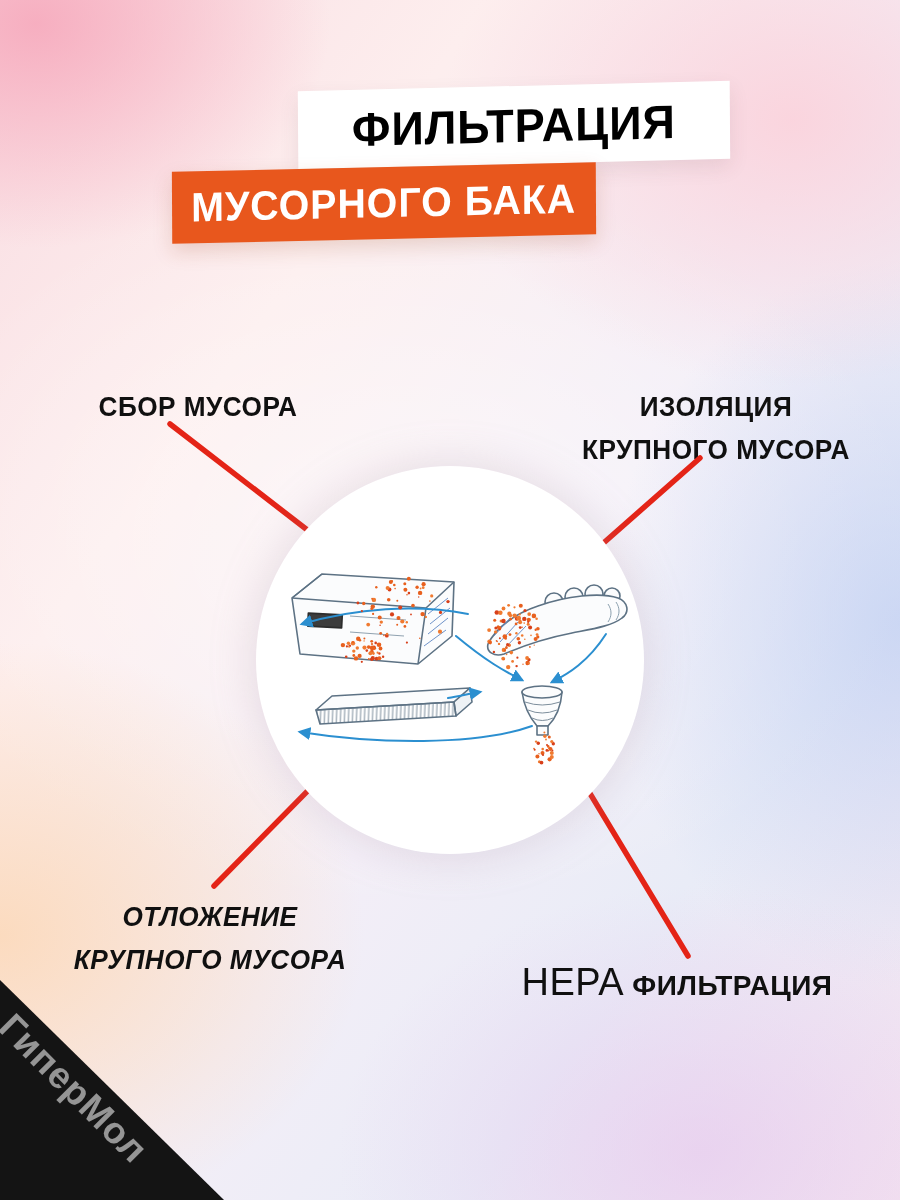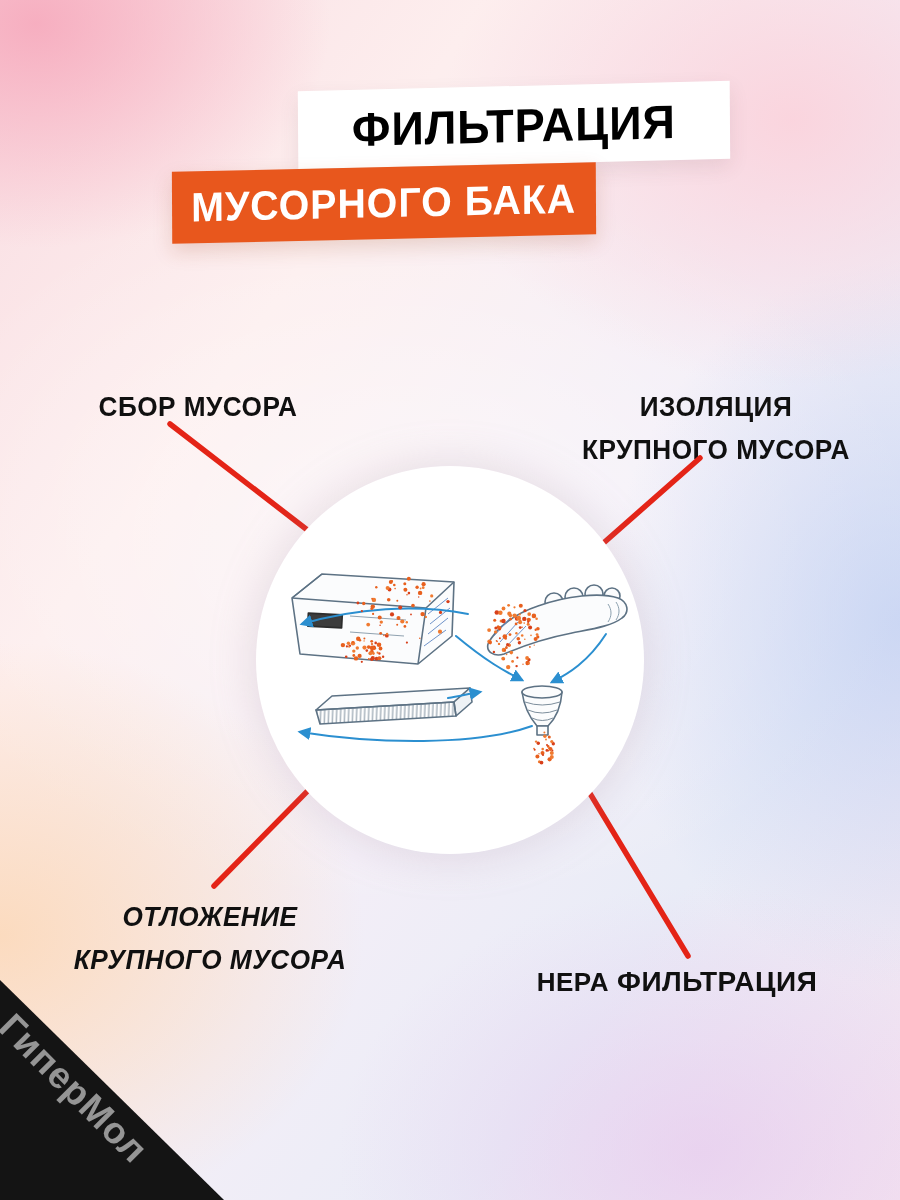--- a/index.html
+++ b/index.html
@@ -41,21 +41,21 @@
   
   .callout {
     position:absolute; text-align:center; color:#101010;
     font-weight:700; font-size:27px; line-height:43px; letter-spacing:0.5px;
   }
   .callout .ln { display:block; transform:scaleX(0.97); }
   .co-tl { left:48px;  top:386px; width:300px; }
   .co-tr { left:570px; top:362px; width:292px;margin-top:24px; }
   .co-bl { left:55px;  top:896px; width:310px;font-style:italic; }
   .co-br { left:516px; top:958px; width:322px; line-height:48px; }
-  .co-br .big  { font-size:26px; font-weight:700; }
+  .co-br .big  { font-size:38px; font-weight:400; }
   .co-br .rest { font-size:28px; font-weight:700; }
 
   
   .pointers { position:absolute; left:0; top:0; width:900px; height:1200px; pointer-events:none; }
 
   
   .circle {
     position:absolute; left:256px; top:466px; width:388px; height:388px;
     background:#ffffff; border-radius:50%;
     box-shadow:0 0 46px rgba(170,140,160,0.28);

